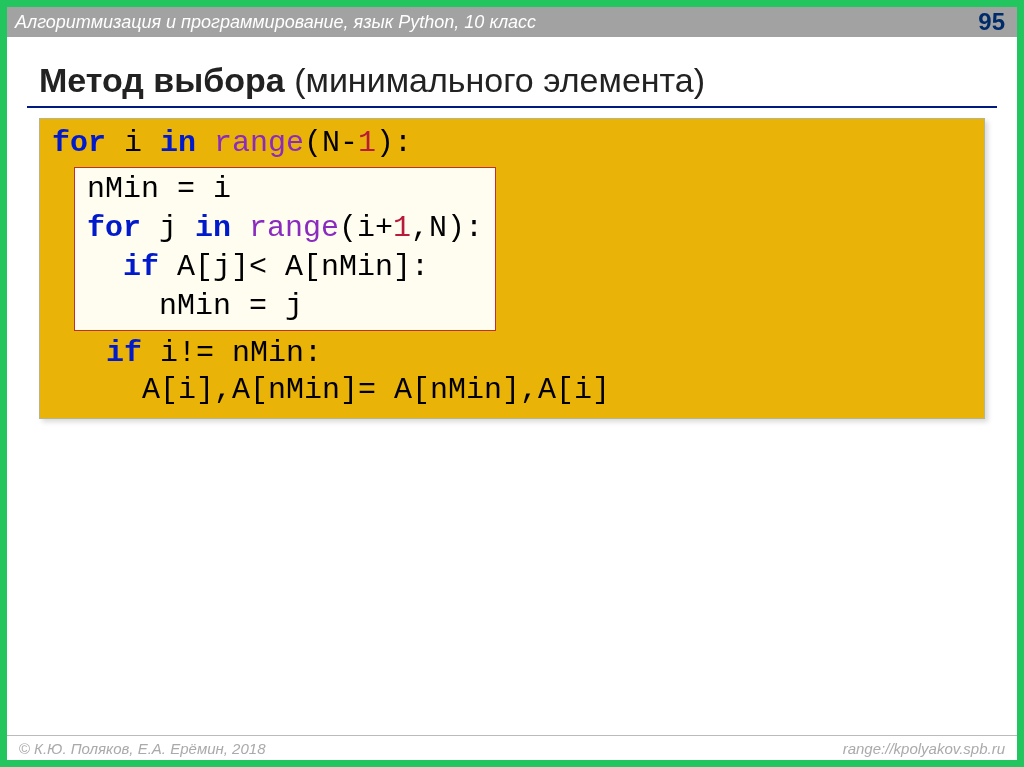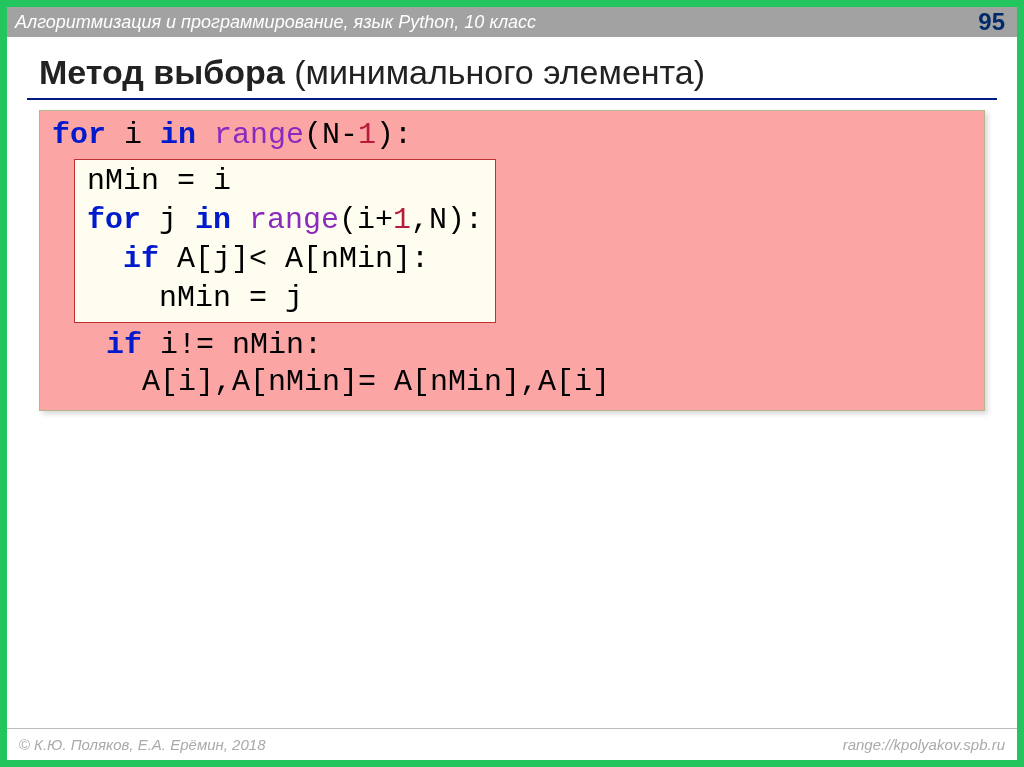--- a/index.html
+++ b/index.html
@@ -35,36 +35,36 @@
     font-weight: 400;
   }
   .header .page {
     color: #002b6b;
     font-weight: 700;
     font-size: 24px;
   }
 
   
   .title {
-    padding: 16px 0 2px 32px;
+    padding: 24px 0 2px 32px;
     font-size: 34px;
     color: #222;
   }
   .title .bold { font-weight: 700; }
   .title .rest { font-weight: 400; }
   .title-rule {
     height: 2px;
     background: #001a80;
     margin: 4px 20px 10px 20px;
   }
 
   
   .codebox {
     margin: 0 32px 0 32px;
-    background: #fca5a5;
+    background: #eab308;
     border: 1px solid #b5b58e;
     padding: 6px 12px 8px 12px;
     font-family: "Courier New", Courier, monospace;
     font-size: 30px;
     line-height: 1.25;
     color: #000;
     box-shadow: 3px 3px 5px rgba(0,0,0,0.15);
     white-space: pre;
   }
   .codebox .kw   { color: #001acc; font-weight: 700; }
@@ -77,21 +77,21 @@
     border: 1px solid #c03030;
     padding: 2px 12px 4px 12px;
     margin: 4px 0 4px 22px;
     line-height: 1.3;
   }
 
   
   .footer {
     position: absolute;
     bottom: 0; left: 0; right: 0;
-    height: 32px;
+    height: 25px;
     border-top: 1px solid #bbb;
     display: flex;
     justify-content: space-between;
     align-items: center;
     font-style: italic;
     color: #aaa;
     font-size: 15px;
     padding: 0 12px;
   }
   .footer .copy::before {

